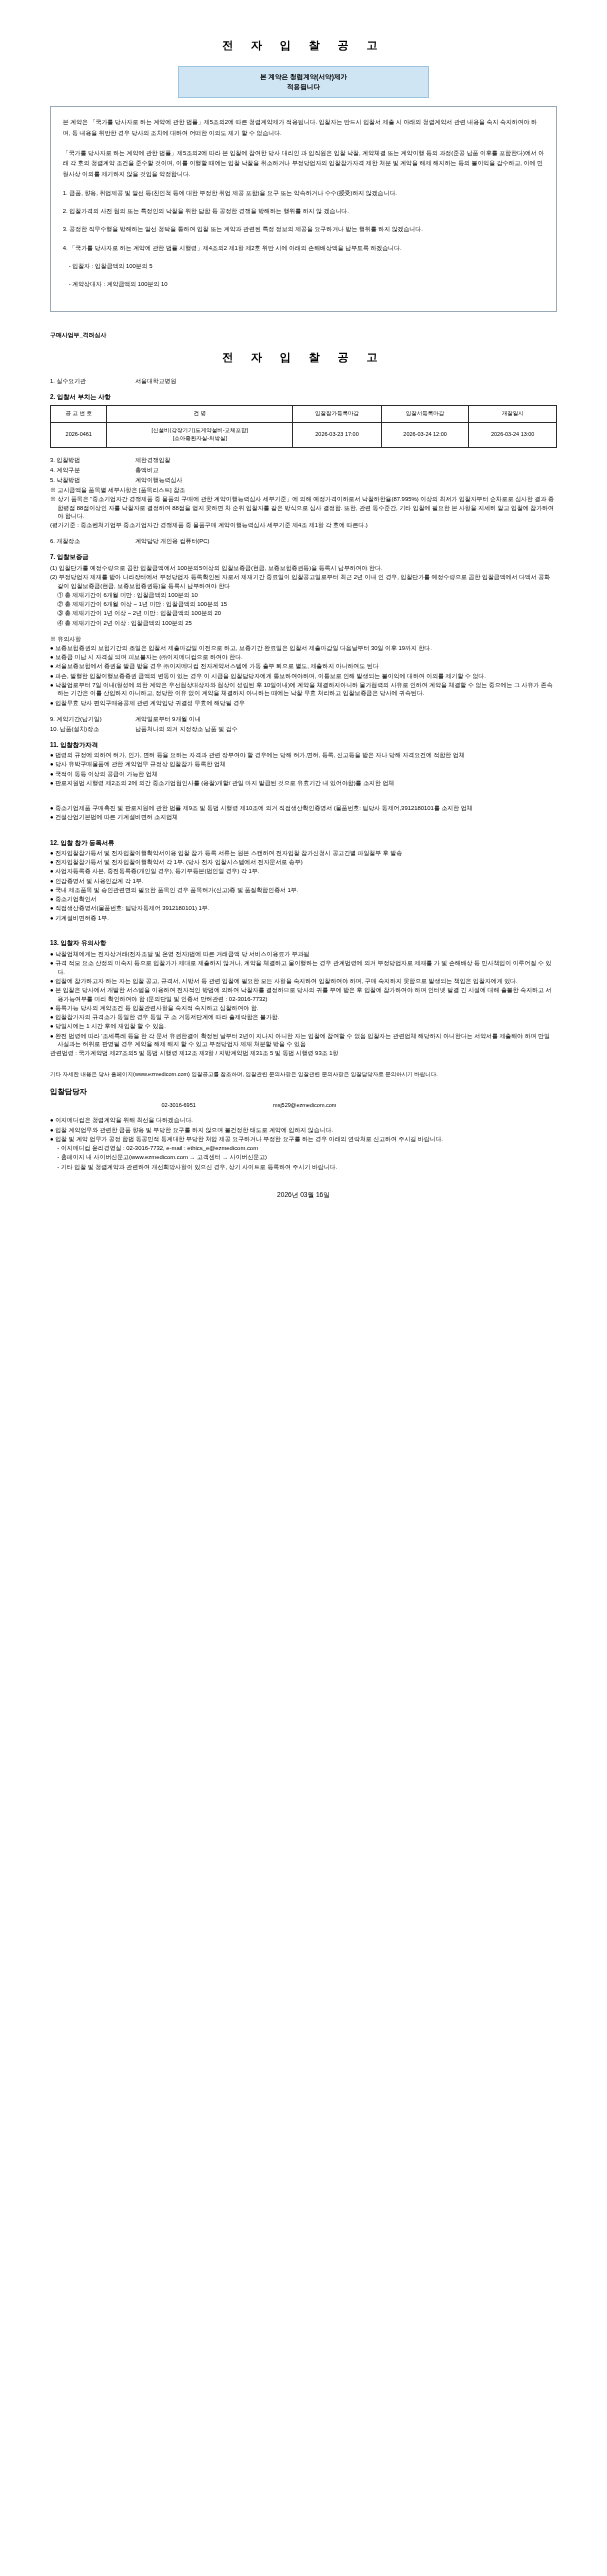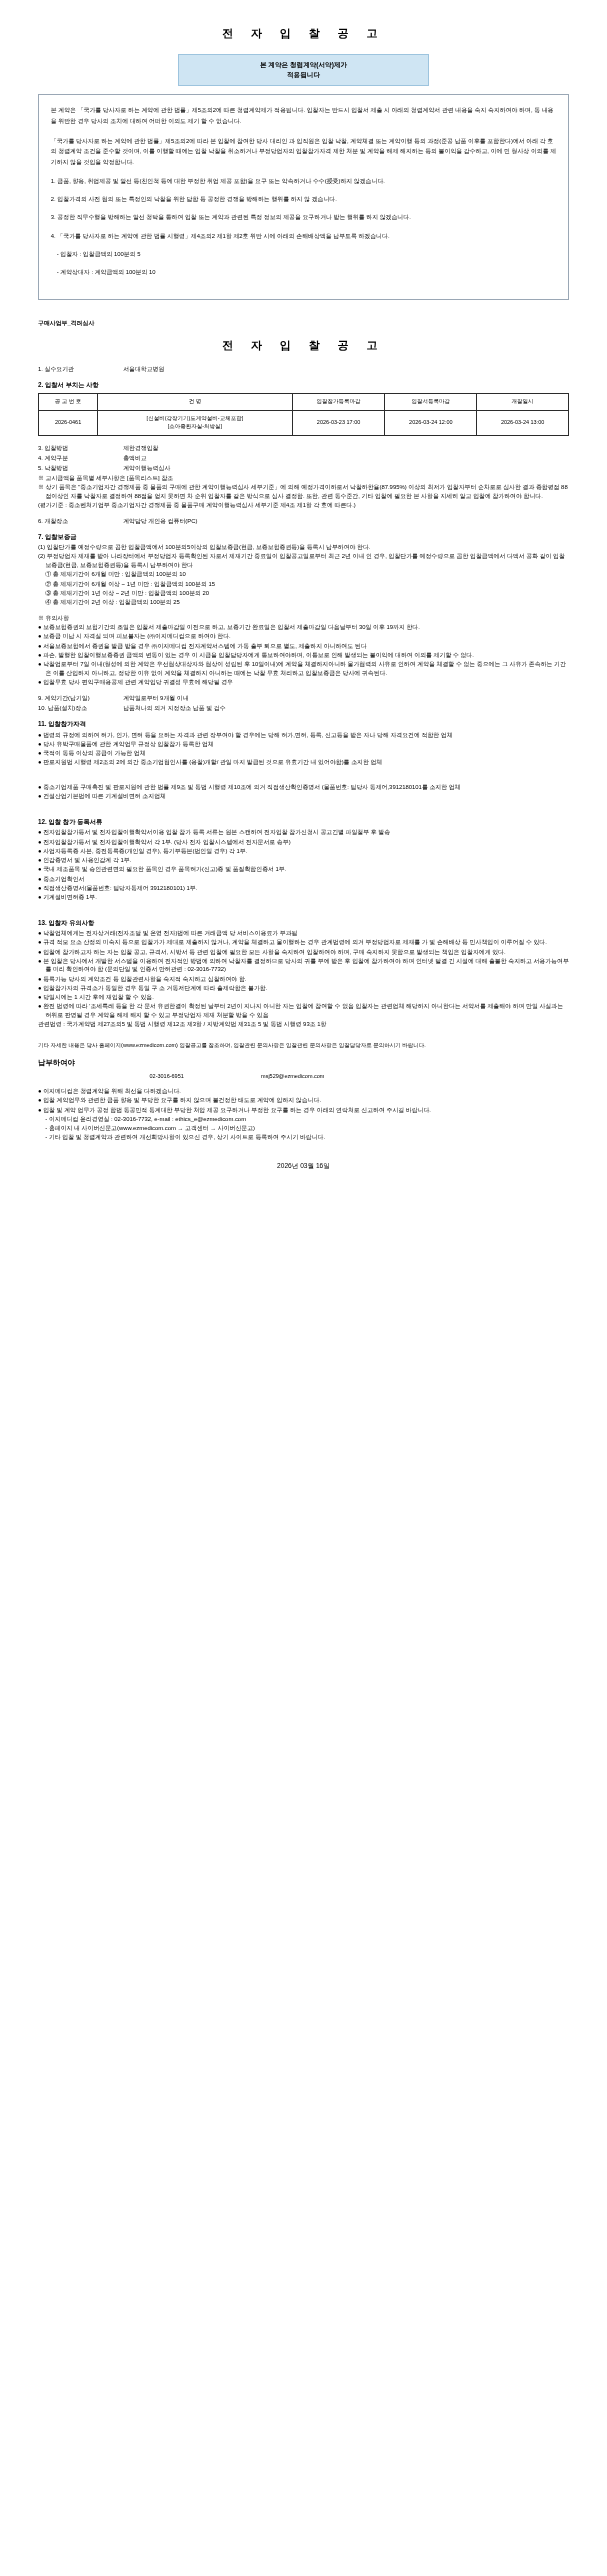--- a/index.html
+++ b/index.html
@@ -10,21 +10,21 @@
   body {
     width: 607px;
     font-family: "Liberation Sans", sans-serif;
     color: #000000;
     font-size: 5.9px;
     line-height: 1.45;
   }
   .page {
     width: 607px;
     min-height: 2576px;
-    padding: 0;
+    padding: 12px;
     box-sizing: border-box;
     position: relative;
   }
   .inner {
     padding: 16px 38px 22px 38px;
   }
   .doc-title {
     text-align: center;
     font-size: 11px;
     font-weight: bold;
@@ -297,21 +297,21 @@
         <div>● 등록가능 당사의 계약조건 등 입찰관련사항을 숙지적 숙지하고 심찰하여야 함.</div>
         <div>● 입찰참가자의 규격소가 동일한 경우 동일 구 소 거동저단계에 따라 출제락함은 불가함.</div>
         <div>● 당일시에는 1 시간 후에 재입찰 할 수 있음.</div>
         <div>● 완전 법령에 따라 '조세특례 등을 한 각 문서 유권한결이 확정된 날부터 2년이 지나지 아니한 자는 입찰에 참여할 수 없음  입찰자는 관련업체 해당하지 아니한다는 서약서를 제출해야 하며 만일 사실과는 허위로 판명될 경우 계약을 해제   해지 할 수 있고 부정당업자 제재 처분할 방을 수 있음</div>
         <div>관련법령 : 국가계약법 제27조의5 및 동법 시행령 제12조 제3항 / 지방계약법 제31조 5 및 동법 시행령 93조 1항</div>
       </div>
     </div>
 
     <div class="footer-note">기타 자세한 내용은 당사 홈페이지(www.ezmedicom.com) 입찰공고를 참조하며, 입찰관련 문의사항은 입찰관련 문의사항은 입찰담당자로 문의하시기 바랍니다.</div>
 
-    <div class="org">납부하여야</div>
+    <div class="org">입찰담당자</div>
 
     <div class="contact-row">
       <span class="c1" style="visibility:hidden">입찰보증금</span>
       <span class="c2">02-3016-6951</span>
       <span class="c3">msj529@ezmedicom.com</span>
     </div>
 
     <div class="blocklist" style="margin-top:5.9px">
       <div>● 이지메디컴은 청렴계약을 위해 최선을 다하겠습니다.</div>
       <div>● 입찰 계약업무와 관련한 금품   향응 및 부당한 요구를 하지 않으며 불건정한 태도로 계약에 임하지 않습니다.</div>

